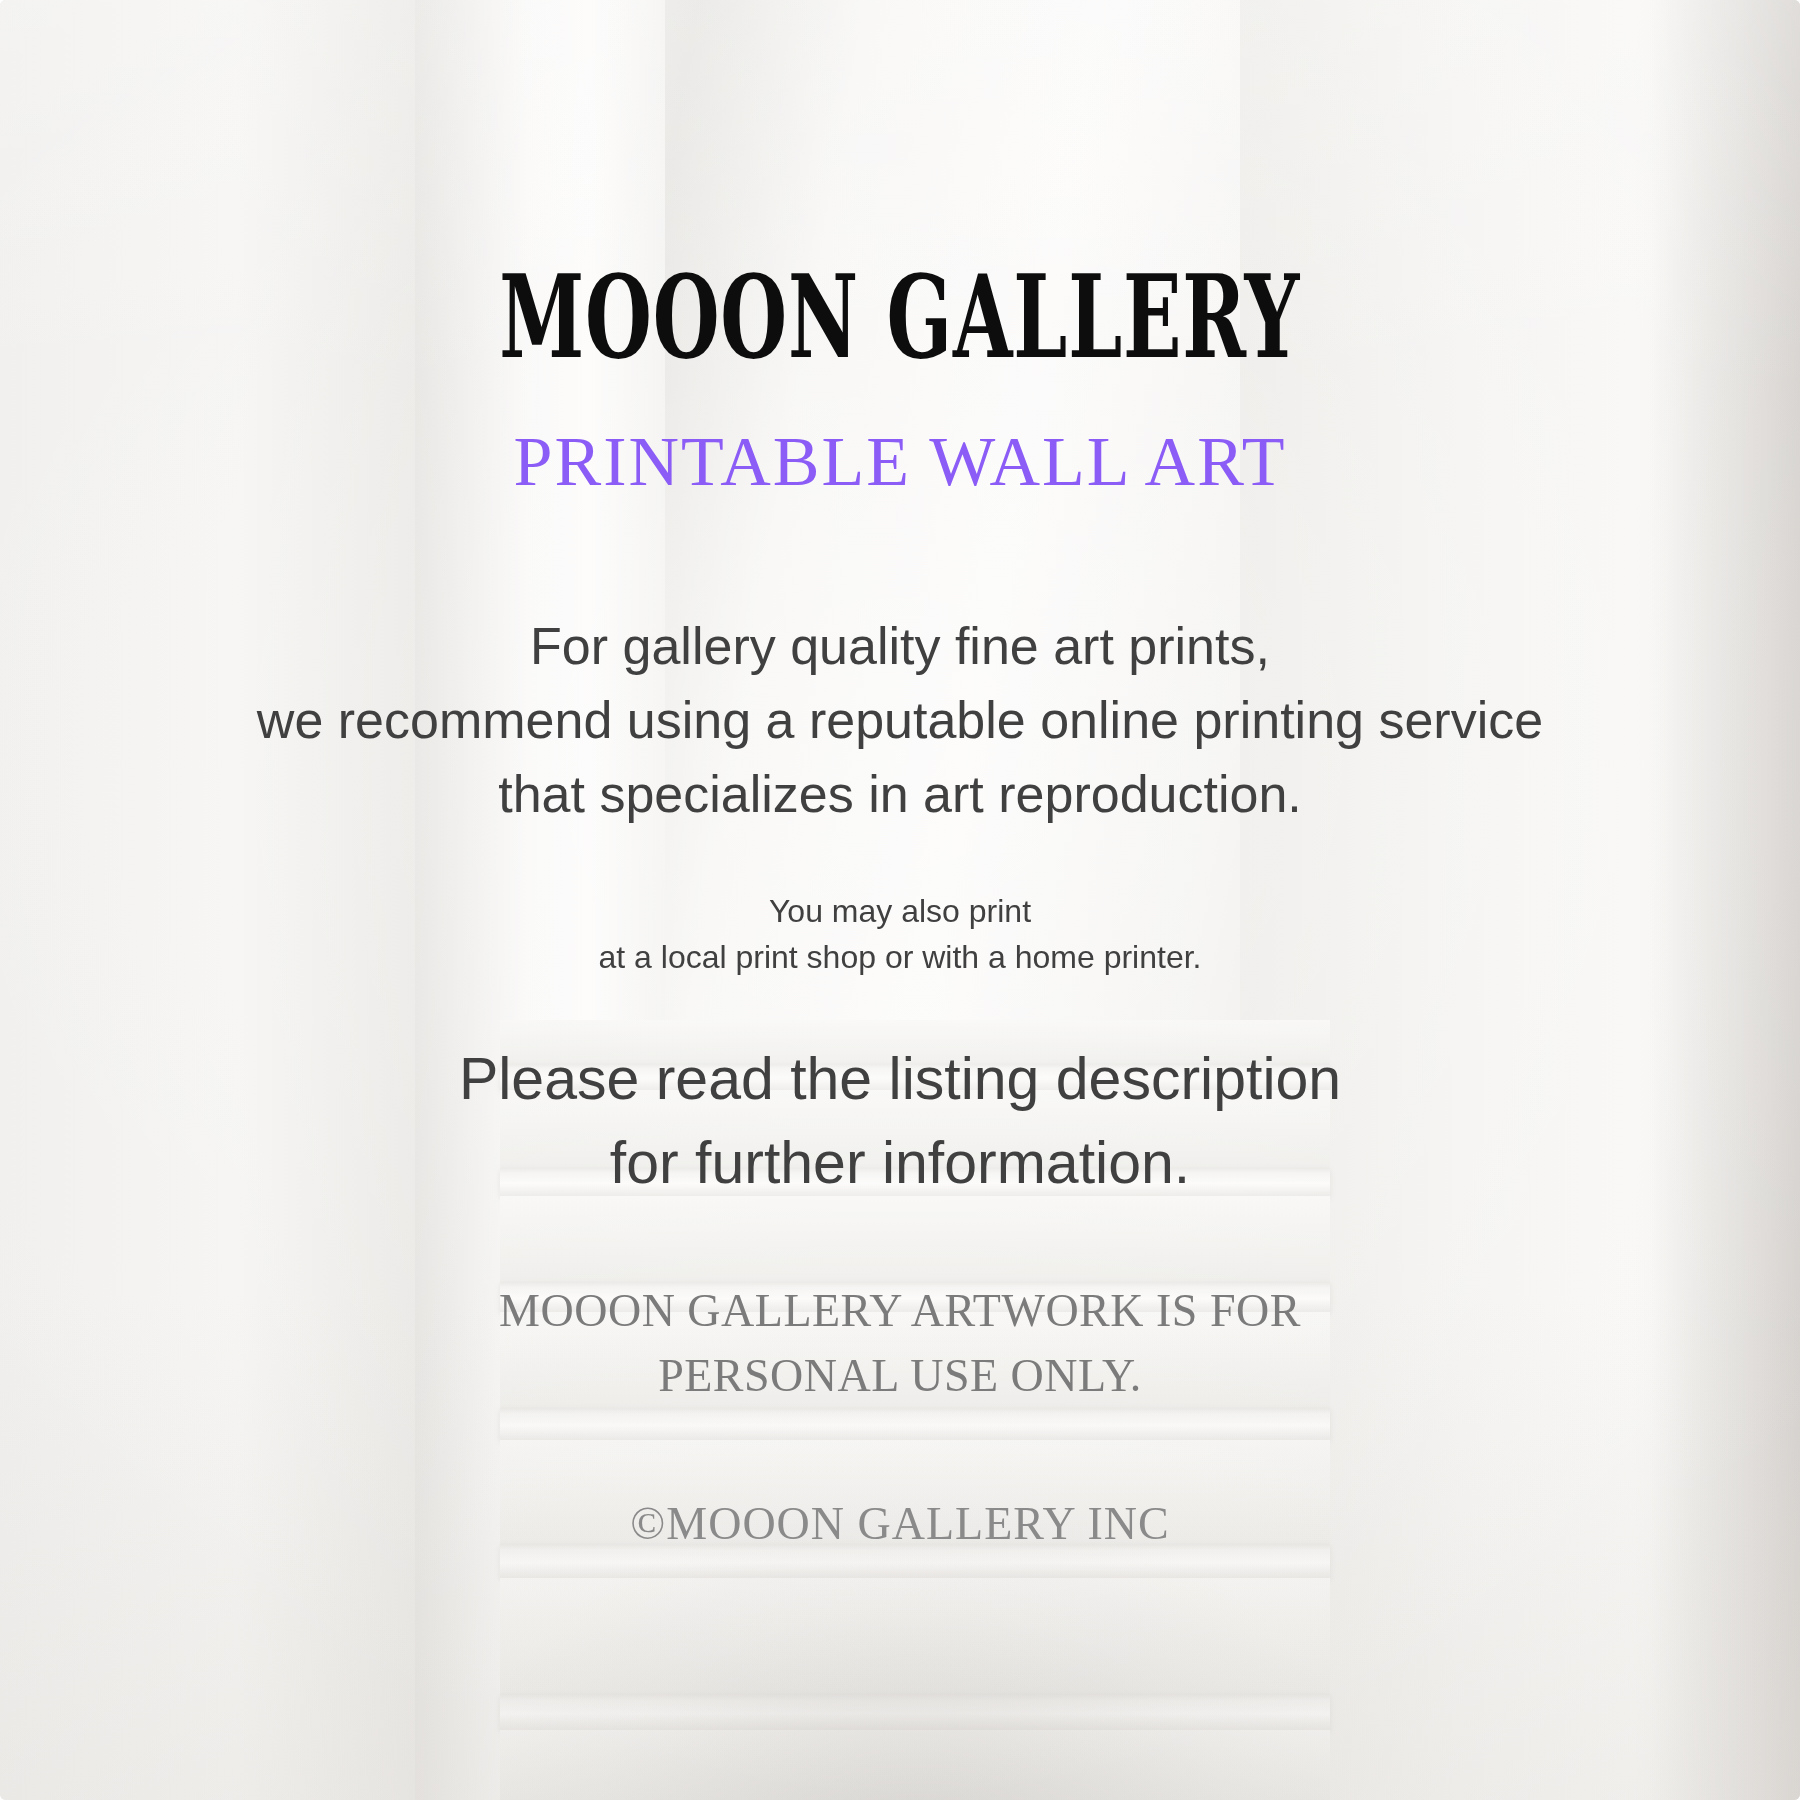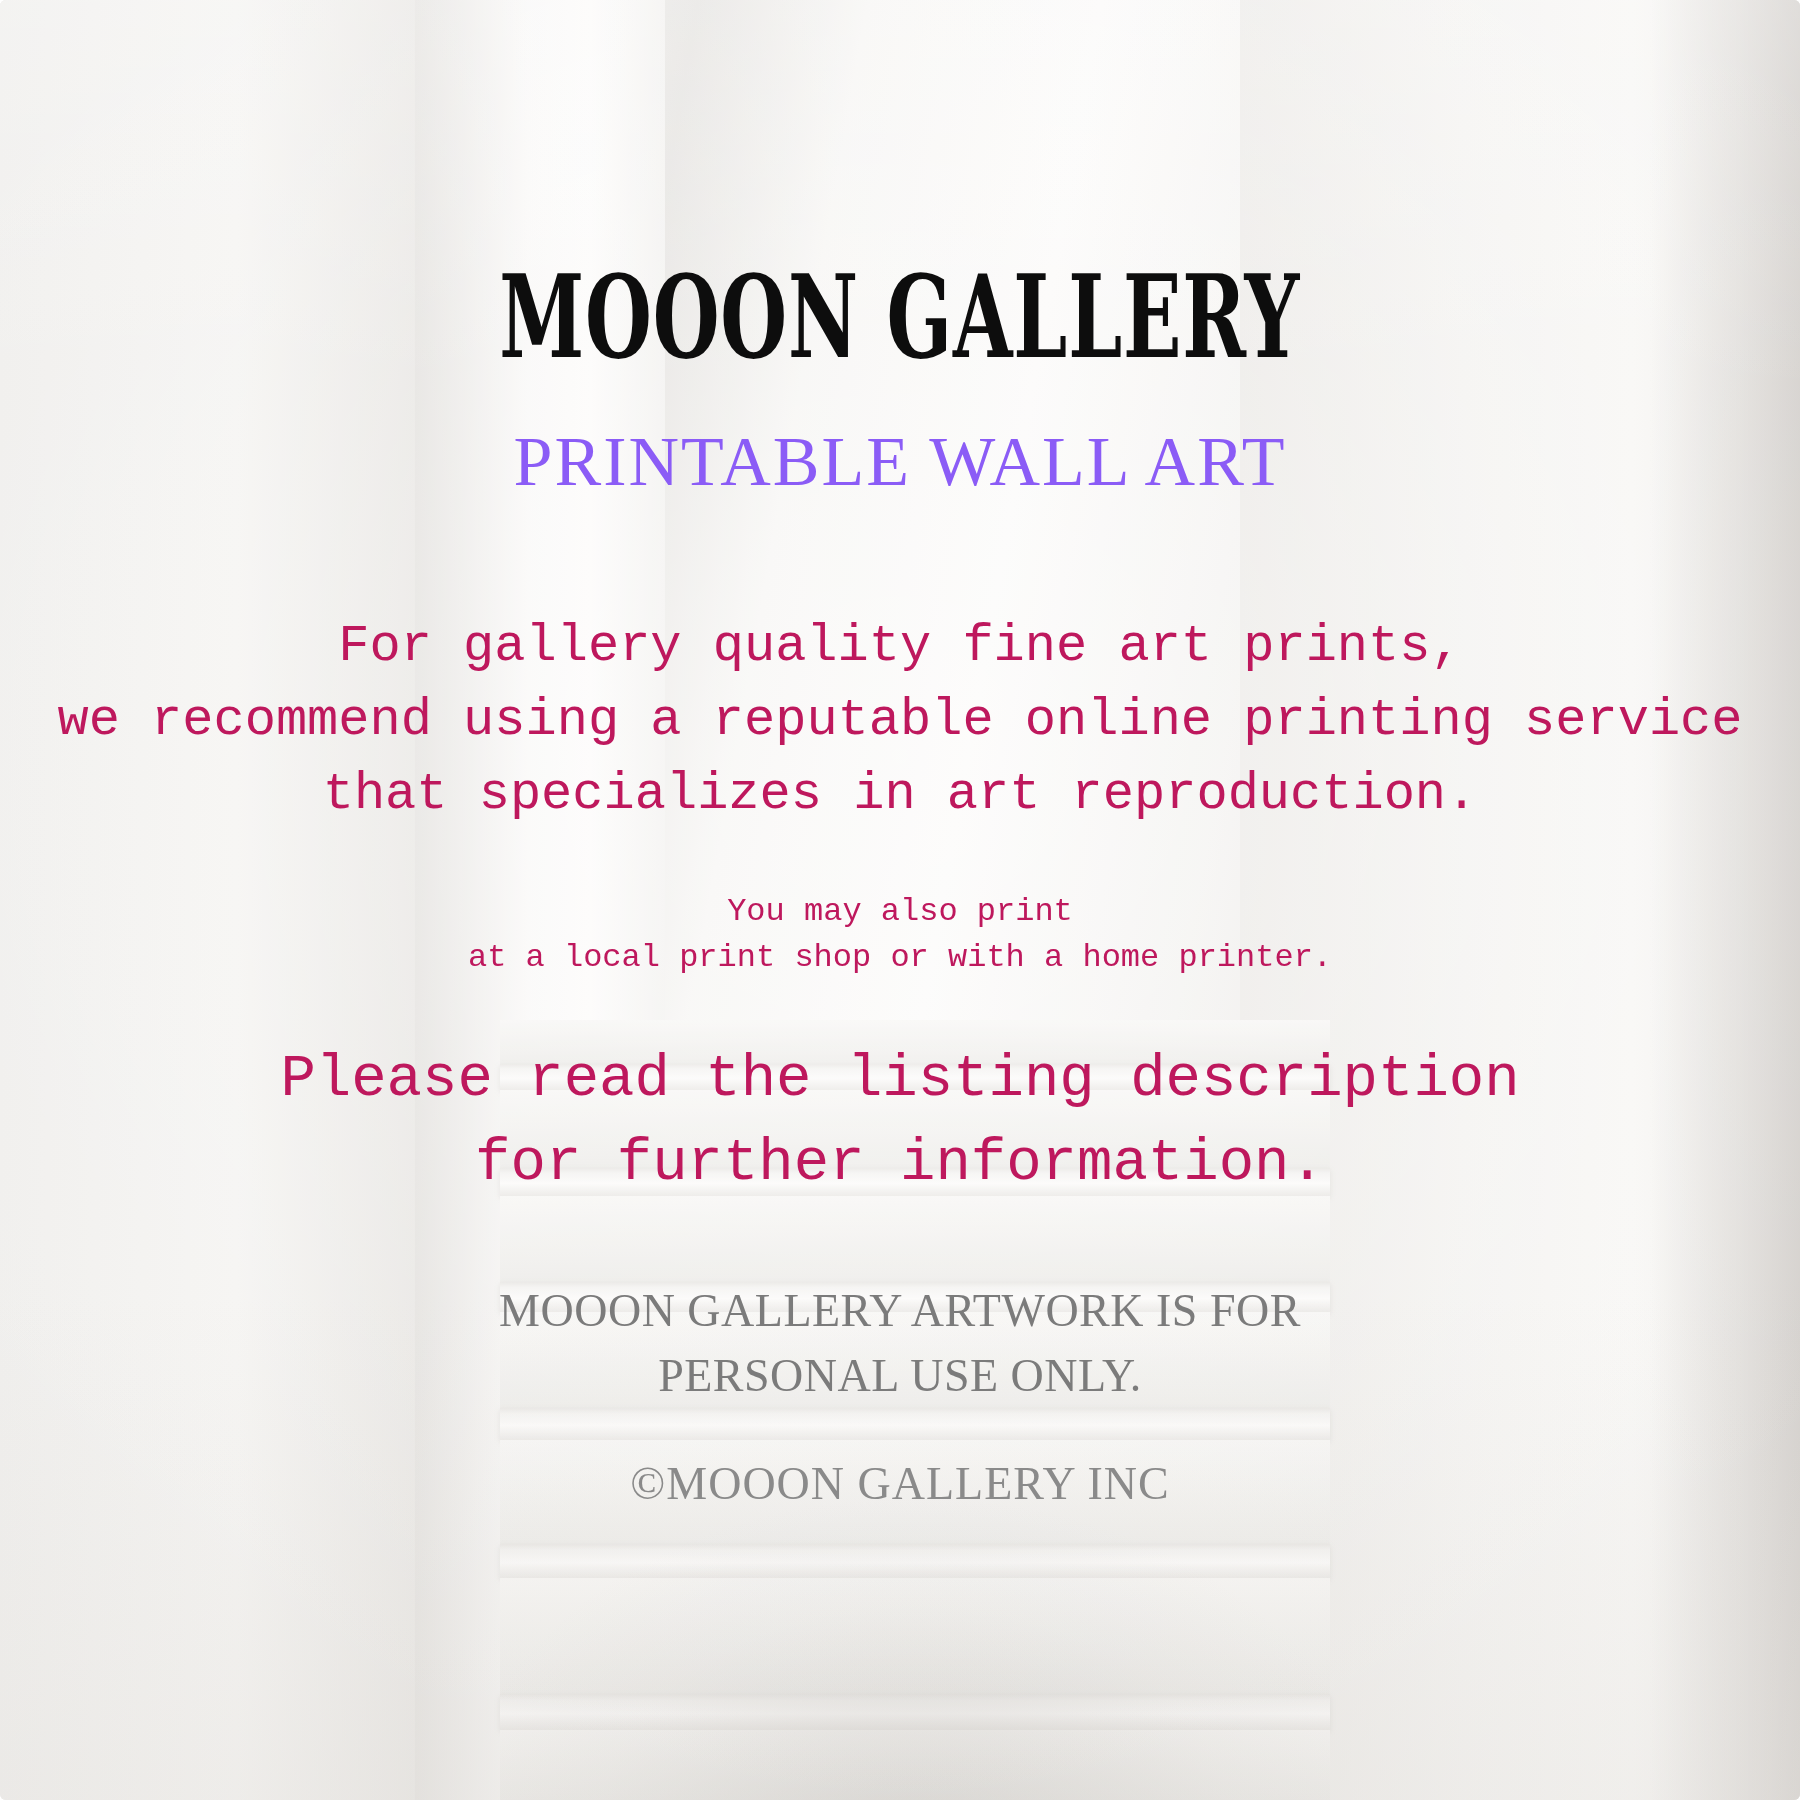--- a/index.html
+++ b/index.html
@@ -113,40 +113,40 @@
     margin-top: 56px;
     font-family: "Liberation Serif", serif;
     font-weight: 400;
     font-size: 70px;
     letter-spacing: 2px;
     color: #8b5cf6;
     white-space: nowrap;
   }
 
   .para {
-    font-family: Liberation Mono, monospace;
+    font-family: Liberation Sans, sans-serif;
     font-weight: 400;
-    color: #be185d;
+    color: #404040;
     line-height: 1.42;
   }
   .para-1 { margin-top: 108px; font-size: 52px; }
   .para-2 { margin-top: 58px;  font-size: 32px; }
   .para-3 { margin-top: 58px;  font-size: 59px; }
 
   .notice {
     margin-top: 72px;
     font-family: "Liberation Serif", serif;
     font-size: 46px;
     line-height: 1.42;
     color: #7b7b7b;
     letter-spacing: 0.5px;
   }
 
   .copyright {
-    margin-top: 48px;
+    margin-top: 88px;
     font-family: "Liberation Serif", serif;
     font-size: 46px;
     color: #8a8a8a;
     letter-spacing: 1px;
   }
   .line { display: block; }
 </style>
 </head>
 <body>
 

